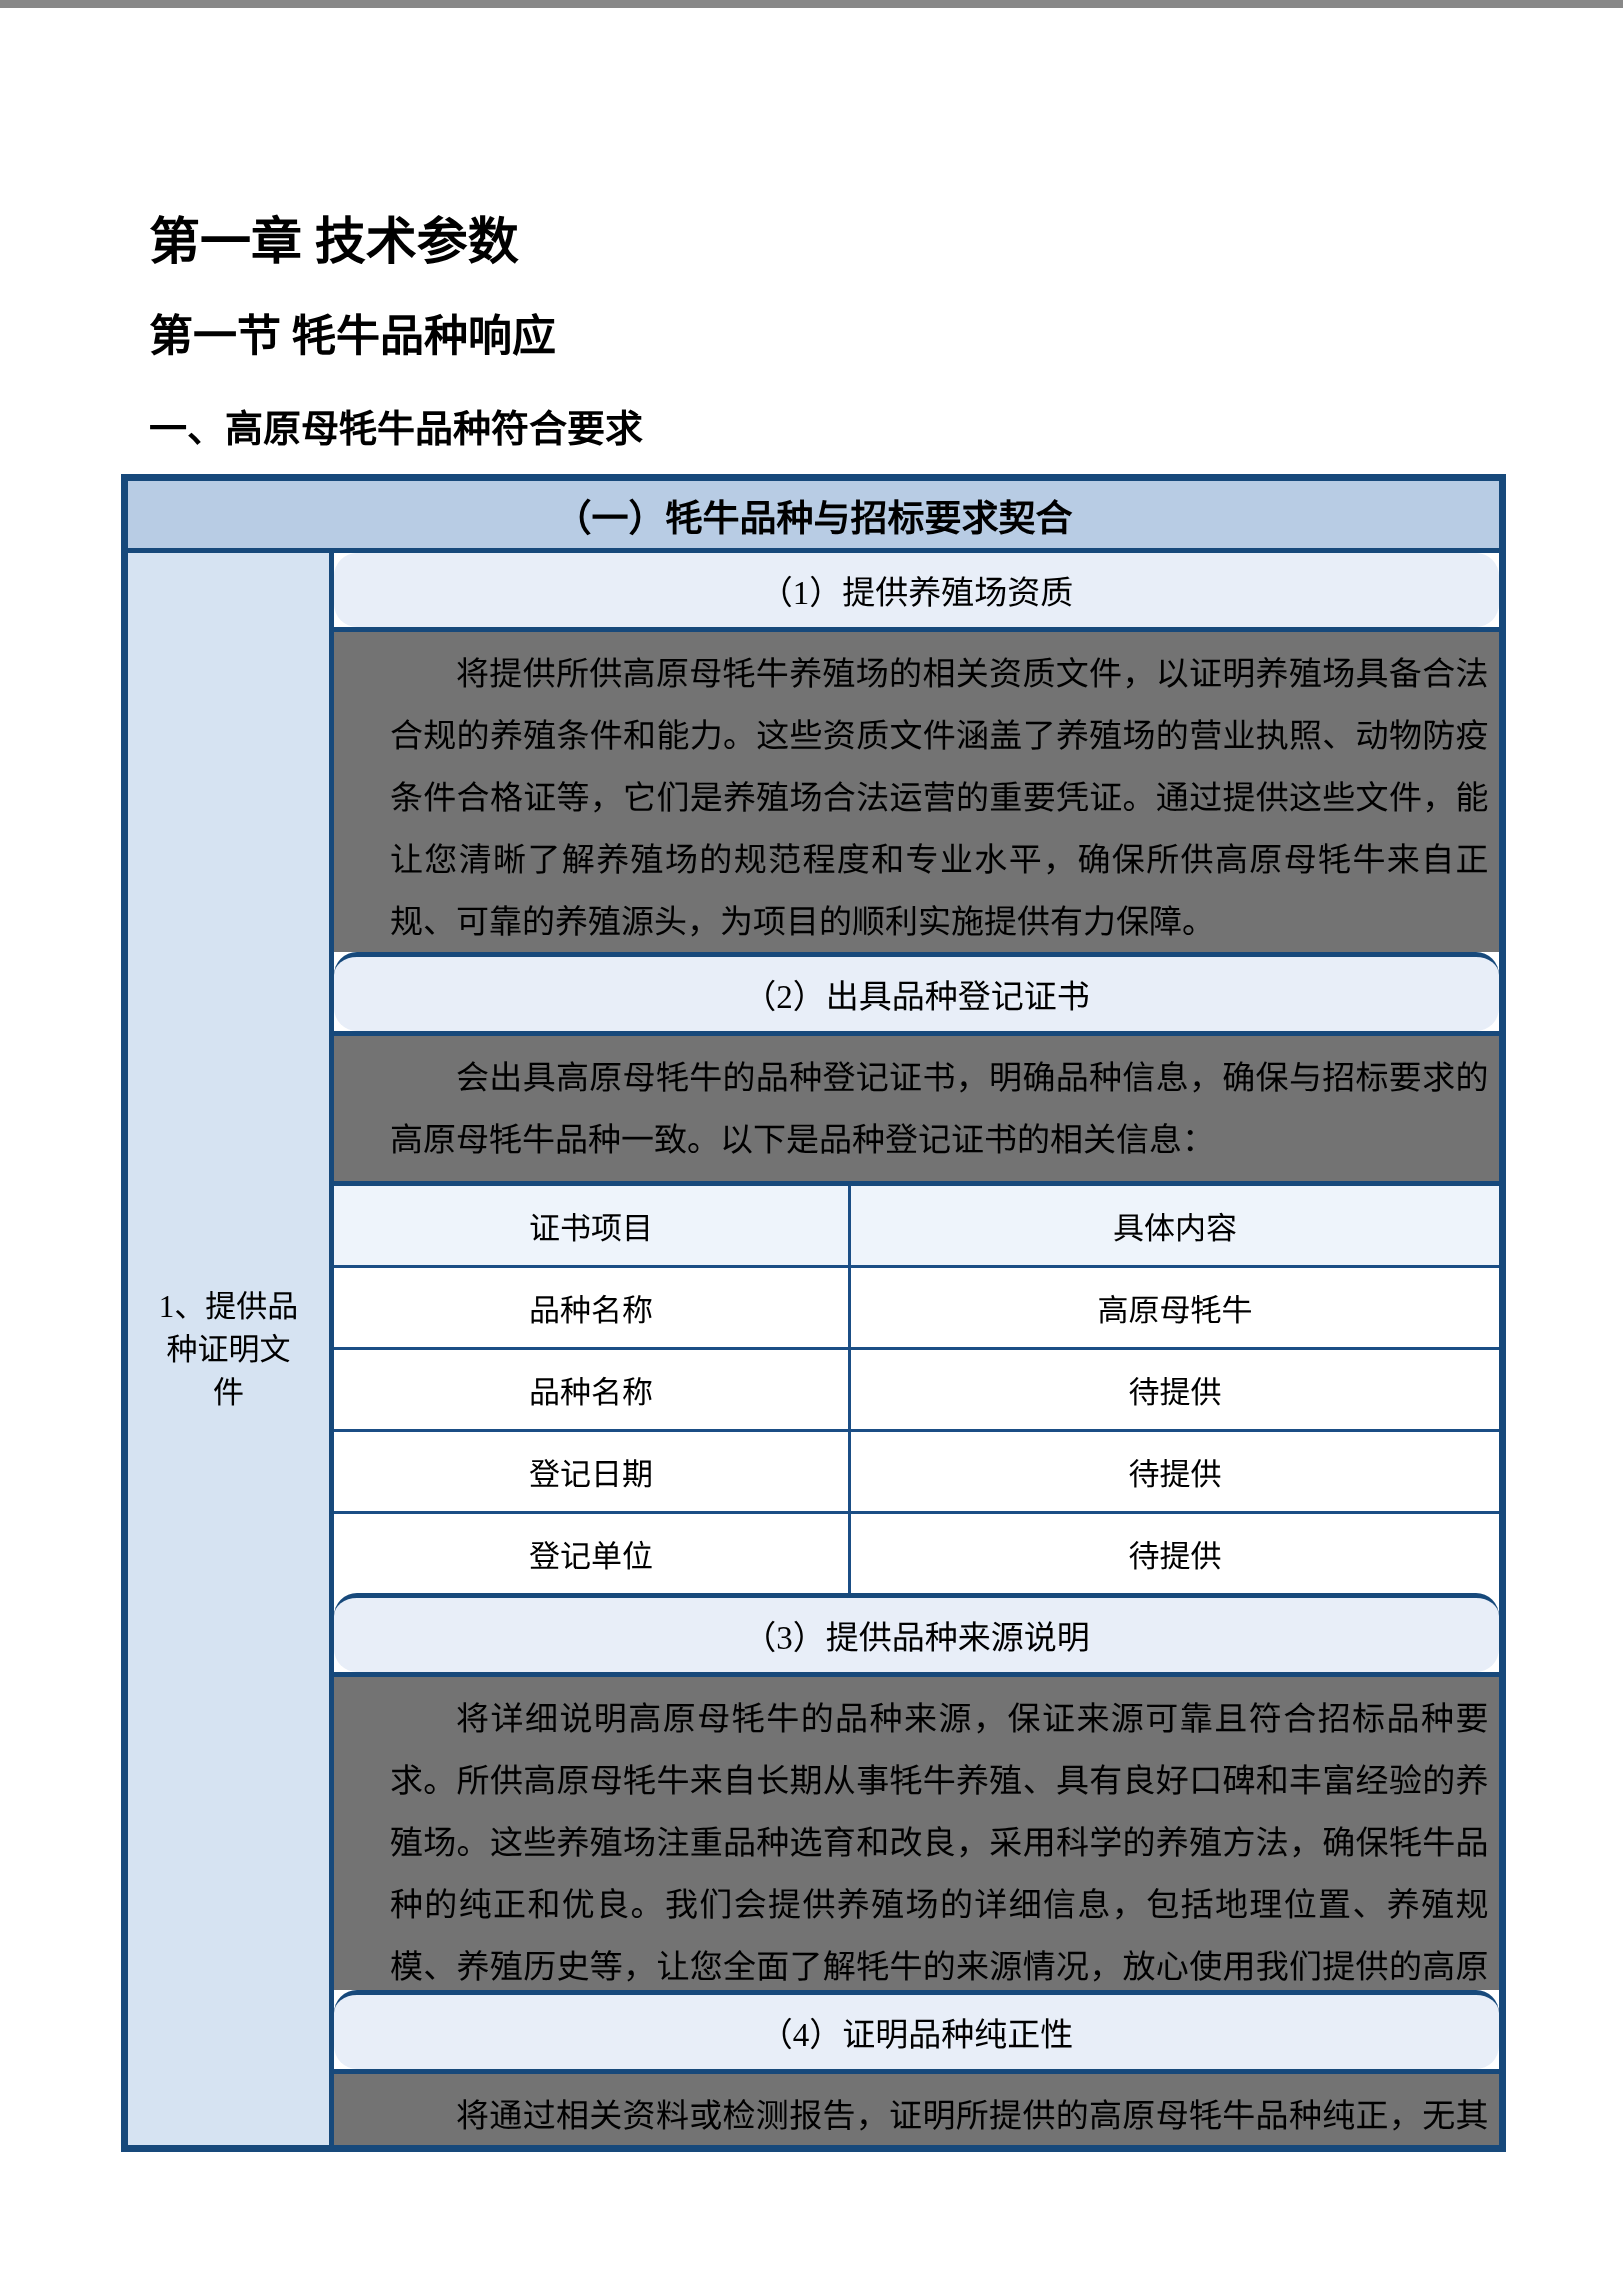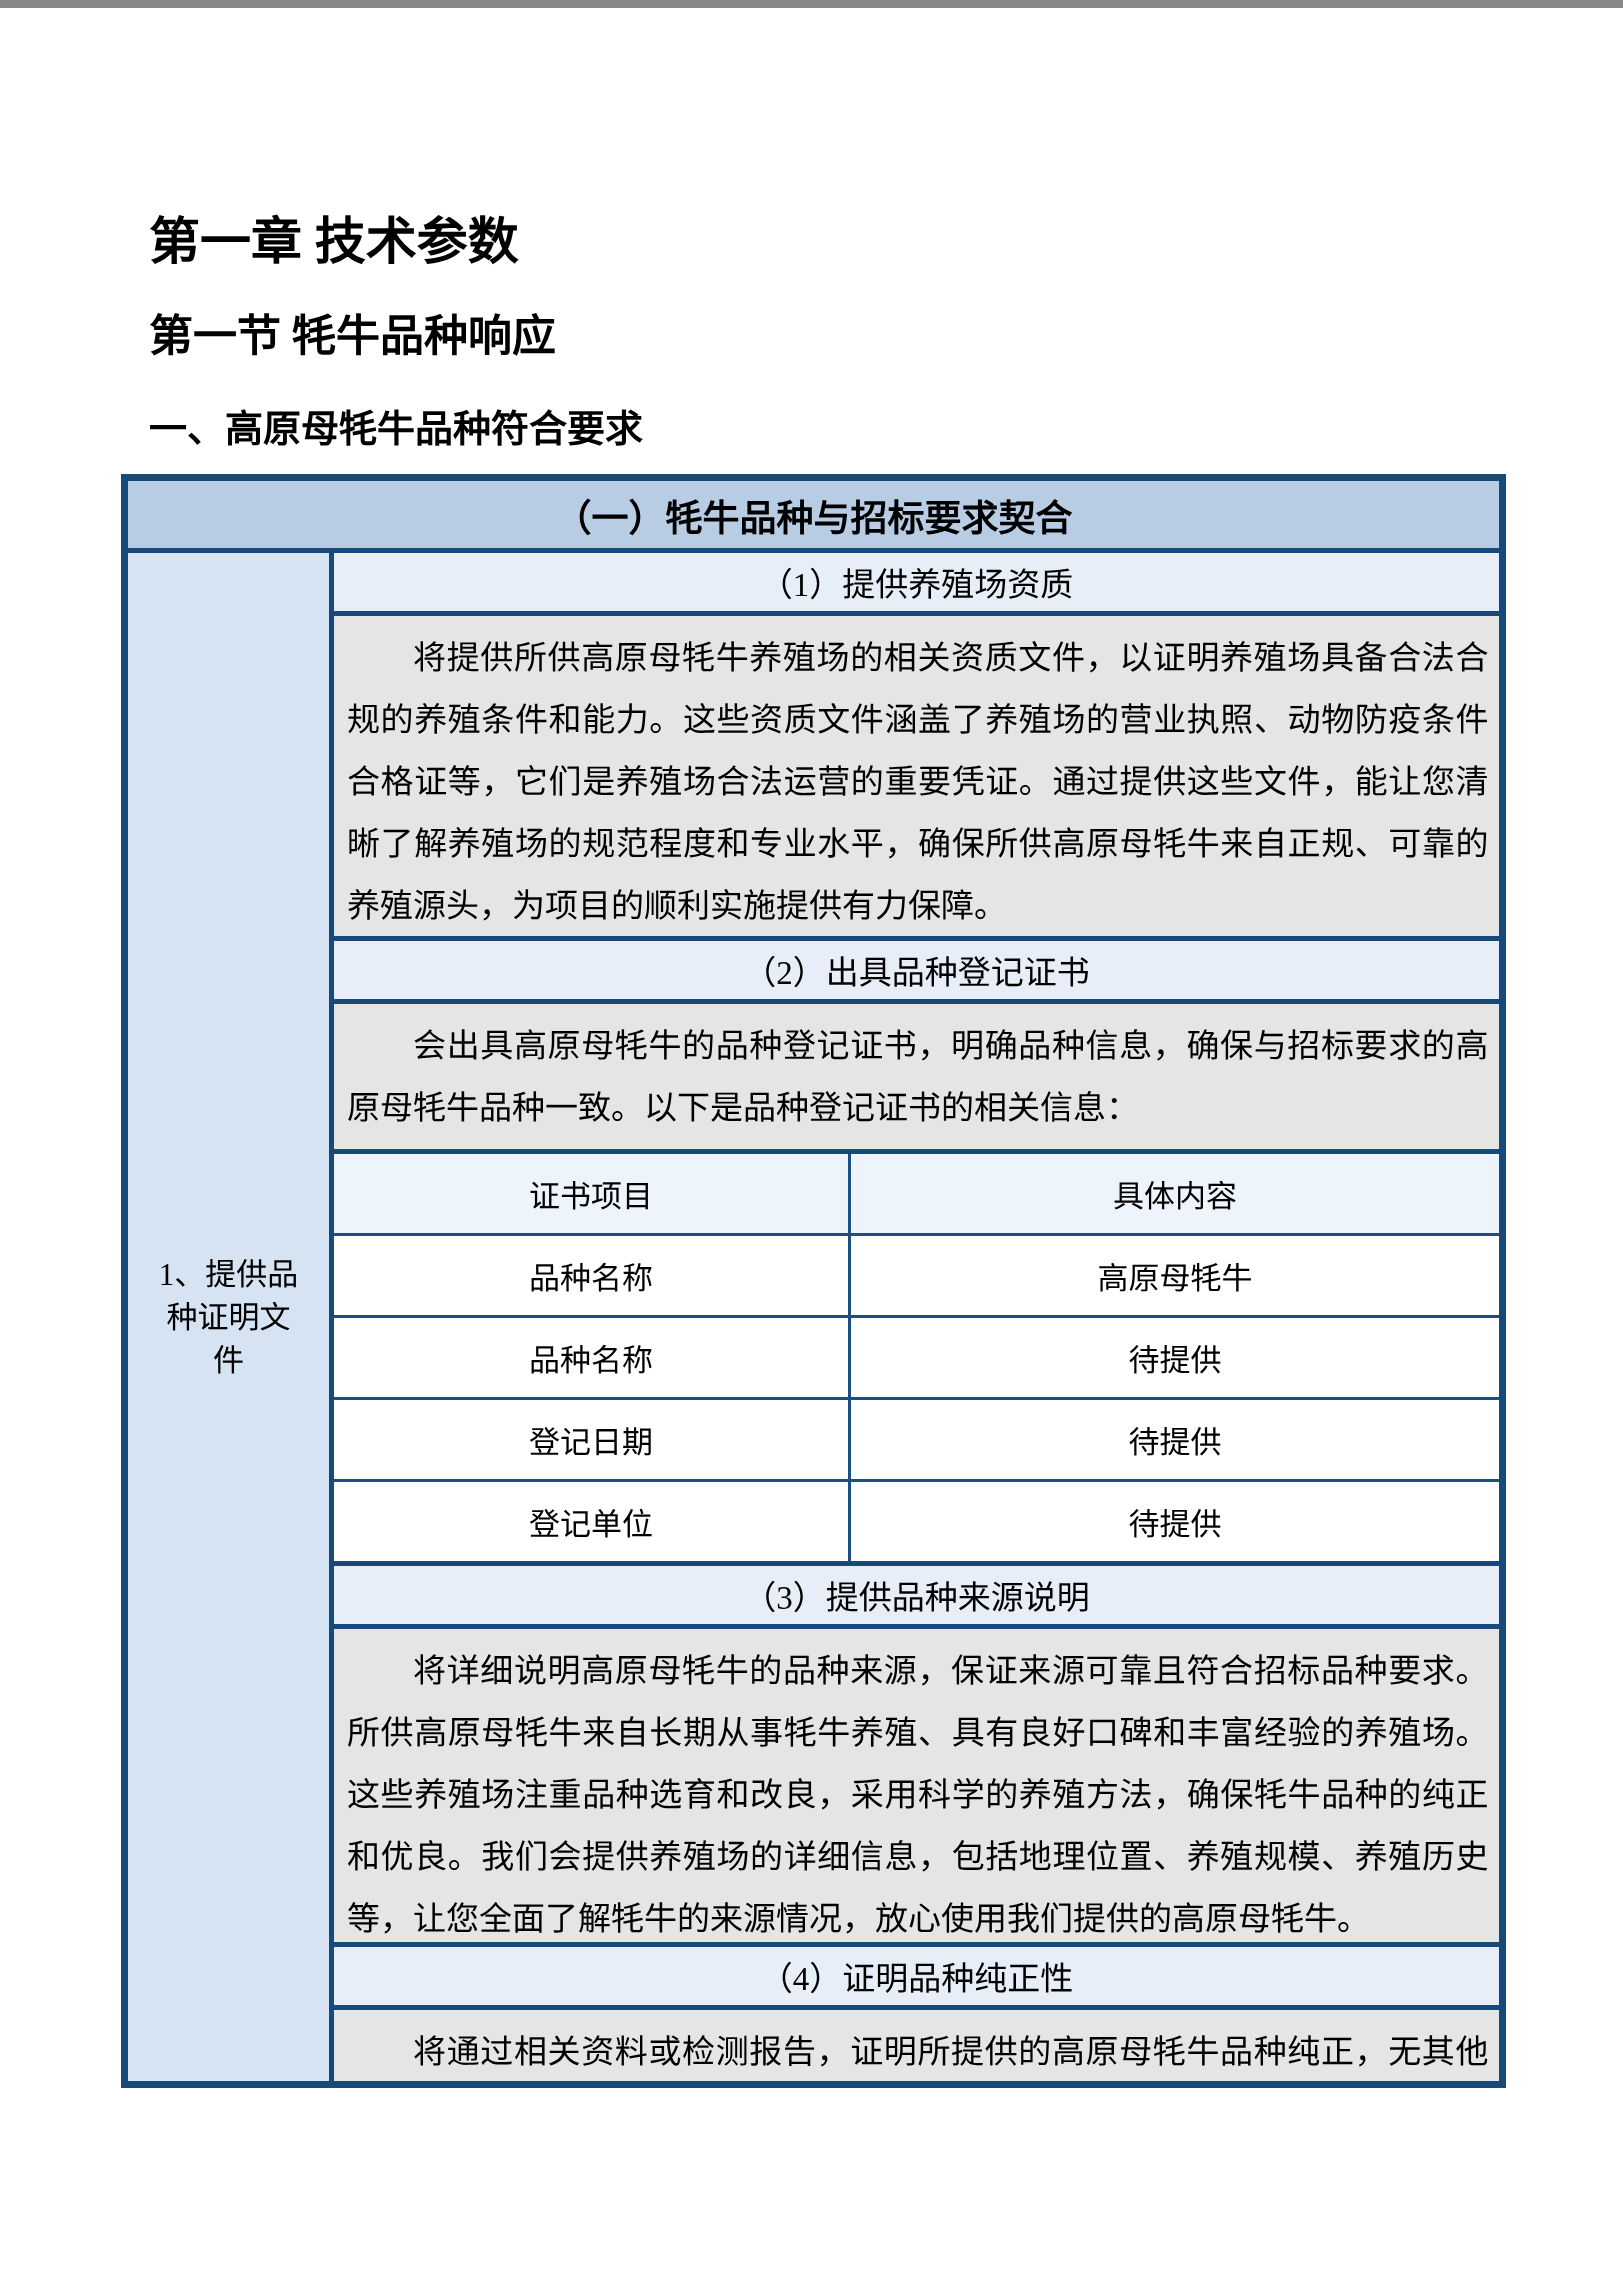--- a/index.html
+++ b/index.html
@@ -52,26 +52,27 @@
   .o-left-text{
     width:152px;
     font-size:31px;line-height:43px;
     text-align:center;
   }
   .o-right{flex:1;display:flex;flex-direction:column;min-width:0;}
   .o-right > * {border-top:5.9px solid var(--table-border);}
   .o-right > :first-child{border-top:none;}
 
   .sec-h{
-    height:58px;
+    height:74px;
     background:var(--subheader-bg);
     display:flex;align-items:center;justify-content:center;
     font-size:33px;
+    border-radius:23px;
   }
-  .sec-b{box-sizing:border-box;overflow:hidden;background:#e5e5e5;}
+  .sec-b{box-sizing:border-box;overflow:hidden;background:#737373;padding-left:43px;}
   .sec-b p{
     margin:0;
     padding:10.5px 10.5px 0 13px;
     font-size:33px;
     line-height:62px;
     text-align:justify;
     text-indent:2em;
   }
   .sec-b.s1{height:325px;}
   .sec-b.s2{height:150px;font-family:Liberation Serif, serif;}

